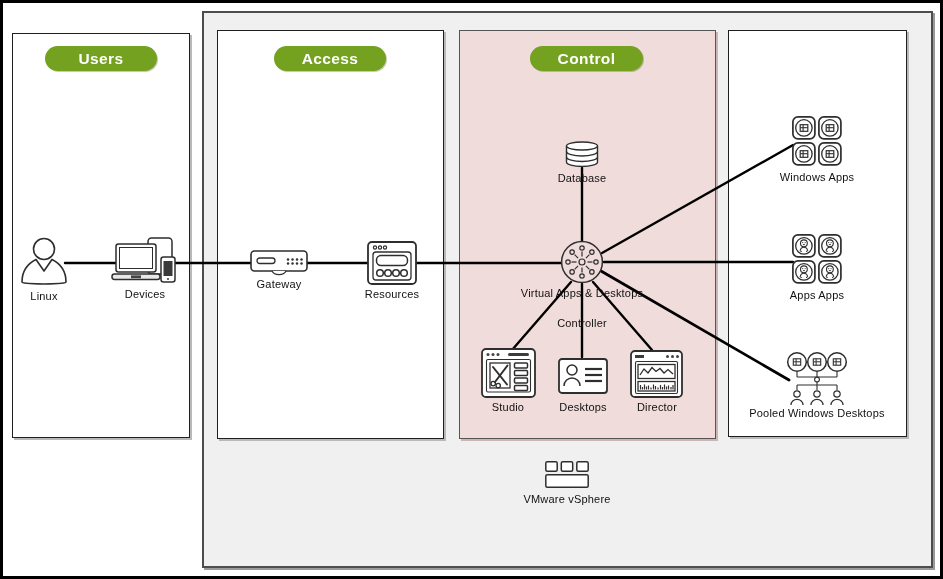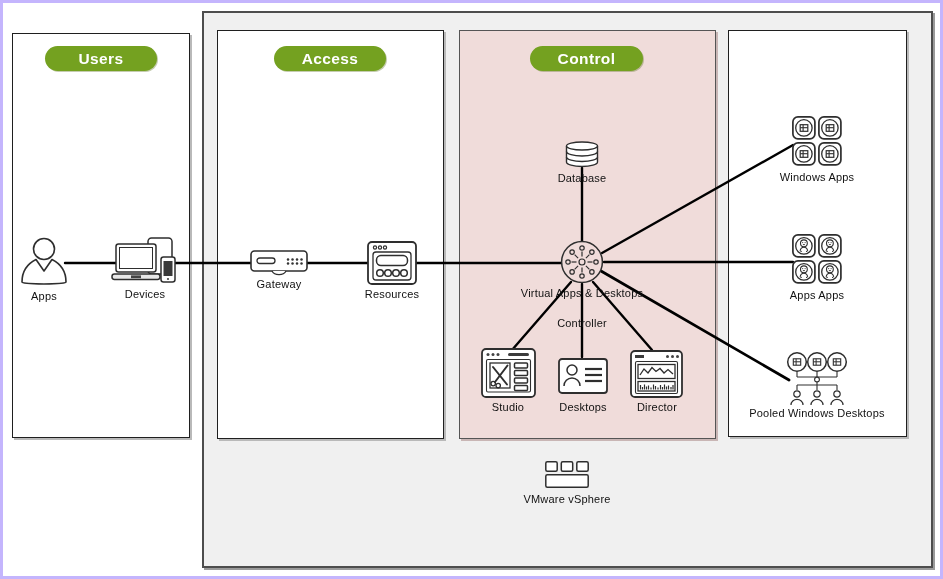--- a/index.html
+++ b/index.html
@@ -5,21 +5,21 @@
   :root{
     --pill-green:#74a120;
     --control-pink:#f0dcda;
     --host-gray:#f0f0f0;
     --line-black:#000000;
     --icon-stroke:#2e2e2e;
   }
   html,body{margin:0;padding:0;background:#fff;}
   .canvas{
     position:relative;width:937px;height:573px;
-    border:3px solid #c4b5fd;background:#fff;overflow:hidden;
+    border:3px solid #000000;background:#fff;overflow:hidden;
     font-family:"Liberation Sans",sans-serif;
   }
   .panel{position:absolute;box-sizing:border-box;z-index:1;}
   .panel.white{background:#fff;border:1.5px solid #1f1f1f;box-shadow:2px 2px 0 #b9b9b9;}
   .panel.host{background:var(--host-gray);border:2px solid #4d4d4d;box-shadow:2px 2px 0 #9a9a9a;}
   .panel.pink{background:var(--control-pink);border:1.5px solid #555;box-shadow:2px 2px 0 #c9b6b5;}
   .pill{
     position:absolute;z-index:10;height:25px;border-radius:13px;
     background:var(--pill-green);color:#fff;font-weight:bold;font-size:15.5px;
     display:flex;align-items:center;justify-content:center;letter-spacing:.4px;
@@ -65,21 +65,21 @@
       <path d="M590 279 L649 347"></path>
     </g>
   </svg>
 
   <svg class="icon" style="left:15px;top:233px;" width="52" height="52" viewBox="0 0 52 52">
     <g stroke="#2e2e2e" stroke-width="1.6" fill="#fff">
       <circle cx="26" cy="13" r="10.5"></circle>
       <path d="M4 46 C4 31 14 25.5 18 23.5 L26 35 L34 23.5 C38 25.5 48 31 48 46 C48 48.6 4 48.6 4 46 Z" stroke-linejoin="round"></path>
     </g>
   </svg>
-  <div class="lbl" style="left:11px;top:287px;width:60px;">Apps</div>
+  <div class="lbl" style="left:11px;top:287px;width:60px;">Linux</div>
 
   <svg class="icon" style="left:108px;top:234px;" width="66" height="50" viewBox="0 0 66 50">
     <g stroke="#2e2e2e" stroke-width="1.5" fill="#fff">
       <rect x="37" y="1" width="24" height="36" rx="3.5"></rect>
       <rect x="5" y="7" width="40" height="28" rx="2.5"></rect>
       <rect x="8.5" y="10.5" width="33" height="21" stroke-width="1"></rect>
       <rect x="1" y="37" width="48" height="5.5" rx="2.4" fill="#e8e8e8"></rect>
       <rect x="20" y="38.4" width="10" height="2.8" fill="#444" stroke="none"></rect>
       <rect x="50" y="20" width="14" height="25" rx="2.5"></rect>
       <rect x="52.5" y="24" width="9" height="15" fill="#3a3a3a" stroke="none"></rect>

